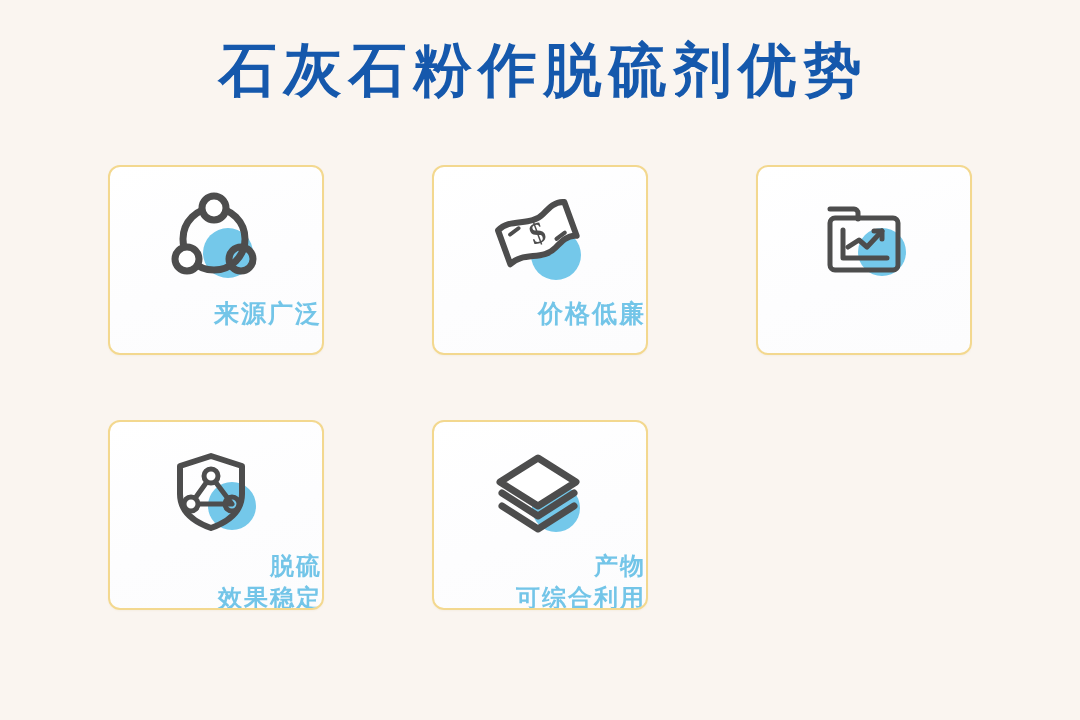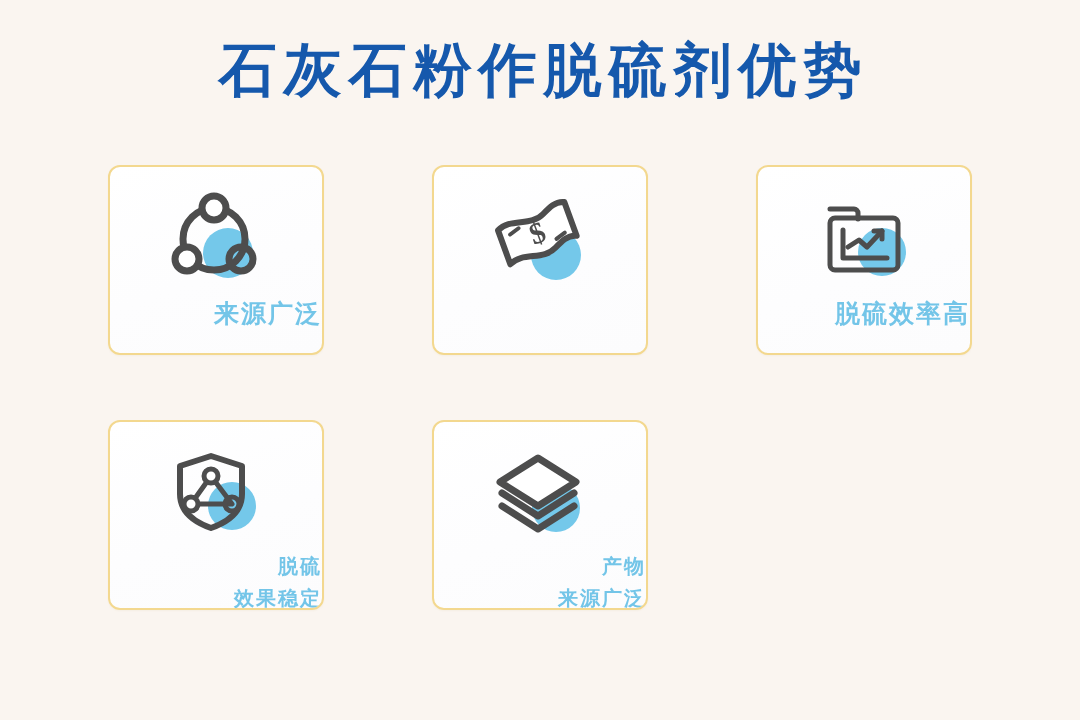--- a/index.html
+++ b/index.html
@@ -86,21 +86,21 @@
     text-align: right;
     color: #73c5e8;
     font-size: 25px;
     font-weight: bold;
     line-height: 33px;
     letter-spacing: 2px;
     text-indent: 2px;
     white-space: pre-line;
   }
   .card-label.two-line {
-    font-size: 20px;
+    font-size: 24px;
     line-height: 32px;
     margin-top: 0px;
   }
 </style>
 </head>
 <body>
 
 <div class="page">
 
   <div class="title">石灰石粉作脱硫剂优势</div>
@@ -126,34 +126,34 @@
           <circle cx="76" cy="72" r="25" fill="#74c8ea"></circle>
           <g transform="rotate(-20 58 52)">
             <path d="M22 34 C38 26, 54 42, 70 34 C78 30, 86 26, 94 30
                      L94 66 C86 62, 78 66, 70 70 C54 78, 38 62, 22 70 Z" fill="#ffffff" stroke="#4d4d4d" stroke-width="6" stroke-linejoin="round" stroke-linecap="round"></path>
             <path d="M32 42 L42 39" stroke="#4d4d4d" stroke-width="4" stroke-linecap="round"></path>
             <path d="M74 62 L84 59" stroke="#4d4d4d" stroke-width="4" stroke-linecap="round"></path>
             <text x="58" y="60" font-family="Liberation Serif, serif" font-size="30" font-weight="bold" fill="#4d4d4d" text-anchor="middle">$</text>
           </g>
         </svg>
       </div>
+      <div class="card-label">价格低廉</div>
     </div>
 
     <div class="card">
       <div class="card-icon">
         <svg viewBox="0 0 120 112" xmlns="http://www.w3.org/2000/svg">
           <circle cx="78" cy="69" r="24" fill="#74c8ea"></circle>
           <path d="M26 26 h24 a4 4 0 0 1 4 4 v6" fill="none" stroke="#4d4d4d" stroke-width="5" stroke-linecap="round"></path>
           <rect x="26" y="35" width="68" height="52" rx="5" fill="none" stroke="#4d4d4d" stroke-width="5"></rect>
           <path d="M39 47 V75 H83" fill="none" stroke="#4d4d4d" stroke-width="5" stroke-linecap="round" stroke-linejoin="round"></path>
           <path d="M44 64 L55 57 L63 64 L78 48" fill="none" stroke="#4d4d4d" stroke-width="5" stroke-linecap="round" stroke-linejoin="round"></path>
           <path d="M78 48 L78 56 M78 48 L70 48" fill="none" stroke="#4d4d4d" stroke-width="5" stroke-linecap="round"></path>
         </svg>
       </div>
-      <div class="card-label">脱硫效率高</div>
     </div>
 
     <div class="card">
       <div class="card-icon">
         <svg viewBox="0 0 120 112" xmlns="http://www.w3.org/2000/svg">
           <circle cx="76" cy="68" r="24" fill="#74c8ea"></circle>
           <path d="M55 18 L86 28 V56 C86 74, 72 84, 55 90
                    C38 84, 24 74, 24 56 V28 Z" fill="none" stroke="#4d4d4d" stroke-width="6" stroke-linejoin="round"></path>
           <path d="M55 38 L76 66 L35 66 Z" fill="none" stroke="#4d4d4d" stroke-width="5" stroke-linejoin="round"></path>
           <circle cx="55" cy="38" r="7" fill="#ffffff" stroke="#4d4d4d" stroke-width="5"></circle>
@@ -168,18 +168,18 @@
     <div class="card">
       <div class="card-icon">
         <svg viewBox="0 0 120 112" xmlns="http://www.w3.org/2000/svg">
           <circle cx="76" cy="70" r="24" fill="#74c8ea"></circle>
           <path d="M58 20 L96 44 L58 68 L20 44 Z" fill="#ffffff" stroke="#4d4d4d" stroke-width="7" stroke-linejoin="round"></path>
           <path d="M22 55 L58 78 L94 55" fill="none" stroke="#4d4d4d" stroke-width="7" stroke-linejoin="round" stroke-linecap="round"></path>
           <path d="M22 68 L58 91 L94 68" fill="none" stroke="#4d4d4d" stroke-width="7" stroke-linejoin="round" stroke-linecap="round"></path>
         </svg>
       </div>
       <div class="card-label two-line">产物
-来源广泛</div>
+可综合利用</div>
     </div>
 
 
   </div>
 </div>
 
 </body></html>

